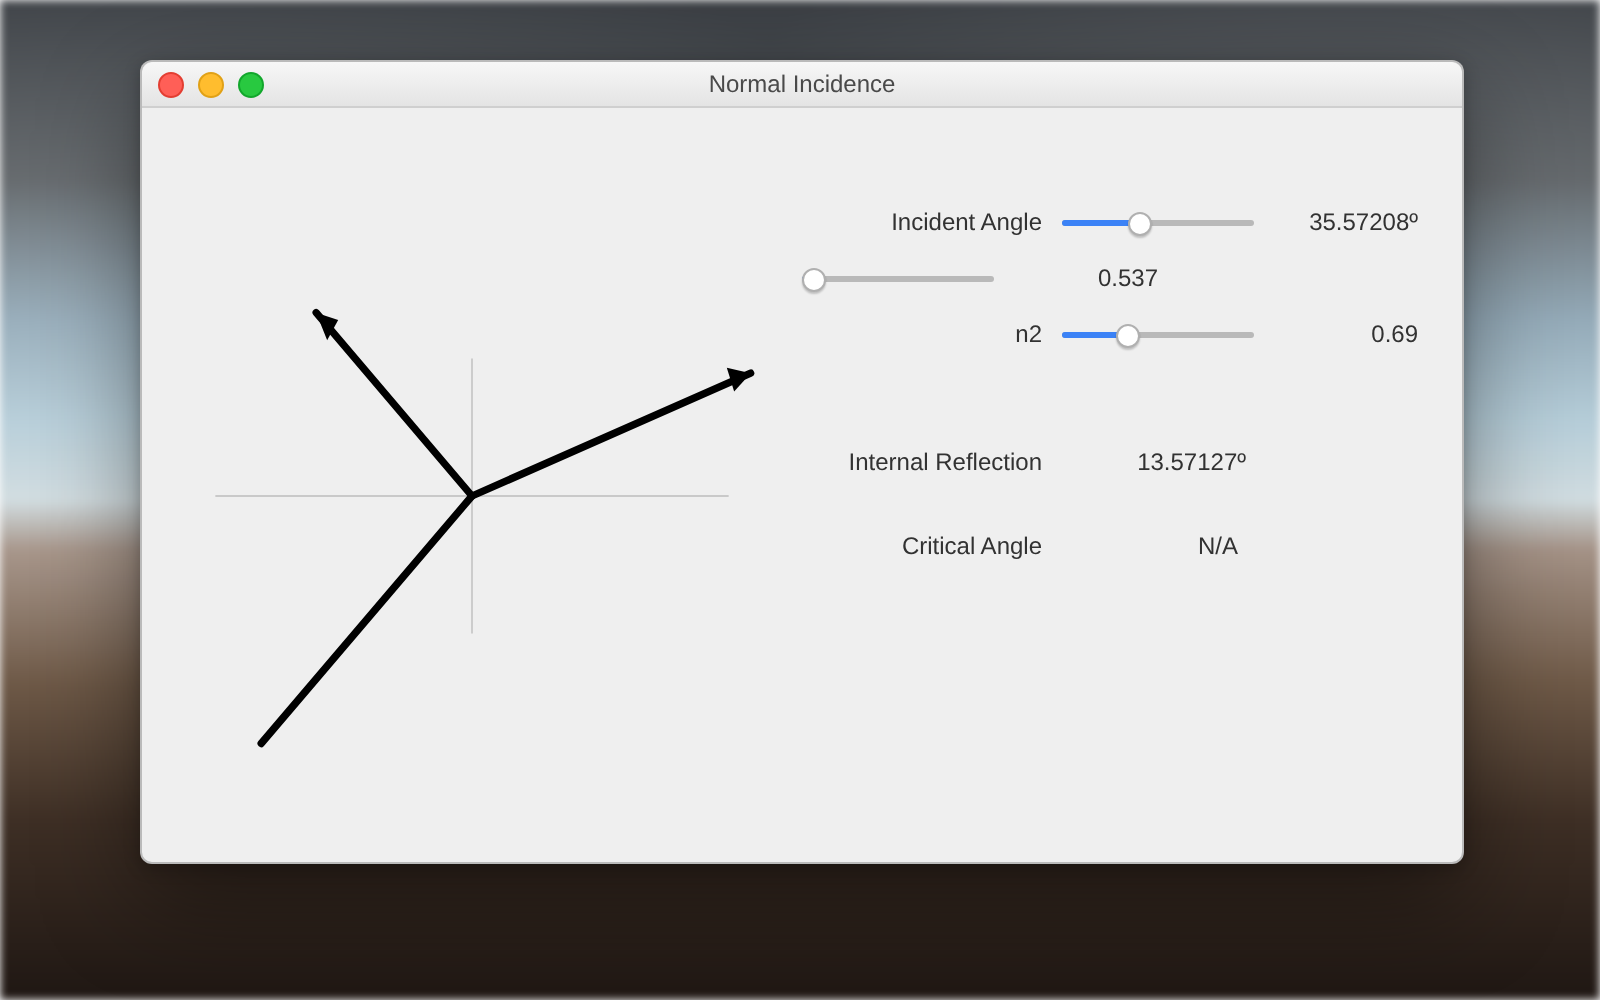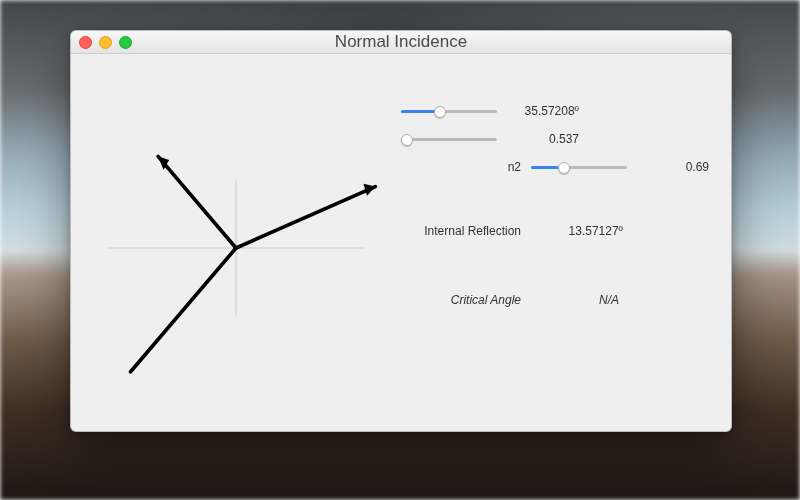--- a/index.html
+++ b/index.html
@@ -26,28 +26,28 @@
   .titlebar{
     height:22px;flex:0 0 22px;border-bottom:1px solid #cfcfcf;
     background:linear-gradient(#f7f7f7,#e4e4e4);
     border-radius:6px 6px 0 0;display:flex;align-items:center;position:relative;
   }
   .traffic{display:flex;gap:7px;margin-left:8px;}
   .tl{width:11px;height:11px;border-radius:50%;}
   .tl.r{background:#ff5f57;border:1px solid #e33e32;}
   .tl.y{background:#ffbd2e;border:1px solid #e1a116;}
   .tl.g{background:#28c940;border:1px solid #12a72c;}
-  .title{position:absolute;left:0;right:0;text-align:center;font-size:17px;color:#4a4a4a;pointer-events:none;}
+  .title{position:absolute;left:0;right:0;text-align:center;font-size:12px;color:#4a4a4a;pointer-events:none;}
   .content{flex:1;display:flex;}
   .canvas{flex:1.15;position:relative;}
   .canvas svg{position:absolute;inset:0;width:100%;height:100%;}
   .controls{flex:1;padding:48px 22px 0 0;font-size:12px;color:#323232;}
   .row{display:flex;align-items:center;margin-bottom:10px;height:18px;}
   .row.gap-lg{margin-top:46px;}
-  .row.gap-md{margin-top:51px;font-style:italic;}
+  .row.gap-md{margin-top:24px;}
   .lbl{flex:0 0 120px;text-align:right;margin-right:10px;}
   .val{flex:0 0 72px;text-align:right;margin-left:10px;}
   .slider{position:relative;width:96px;height:14px;}
   .track{position:absolute;left:0;right:0;top:6px;height:3px;border-radius:2px;background:#b9b9b9;}
   .fill{position:absolute;left:0;top:6px;height:3px;border-radius:2px;background:#3b82f6;}
   .thumb{position:absolute;top:2px;width:10px;height:10px;border-radius:50%;background:#fff;border:1px solid #b0b0b0;box-shadow:0 1px 1px rgba(0,0,0,.2);transform:translateX(-5px);}
 </style>
 </head>
 <body>
 
@@ -77,20 +77,21 @@
         <polygon points="95,95 107,99 101,110" fill="#000"></polygon>
 
         <line x1="180" y1="195" x2="332" y2="128" stroke="#000" stroke-width="4" stroke-linecap="round"></line>
         <polygon points="332,128 319,125 323,138" fill="#000"></polygon>
       </svg>
     </div>
 
     <div class="controls">
 
       <div class="row">
+        <div class="lbl">Incident Angle</div>
         <div class="slider">
           <div class="track"></div>
           <div class="fill" style="width:40%;"></div>
           <div class="thumb" style="left:40%;"></div>
         </div>
         <div class="val">35.57208º</div>
       </div>
 
       <div class="row">
         <div class="slider">

